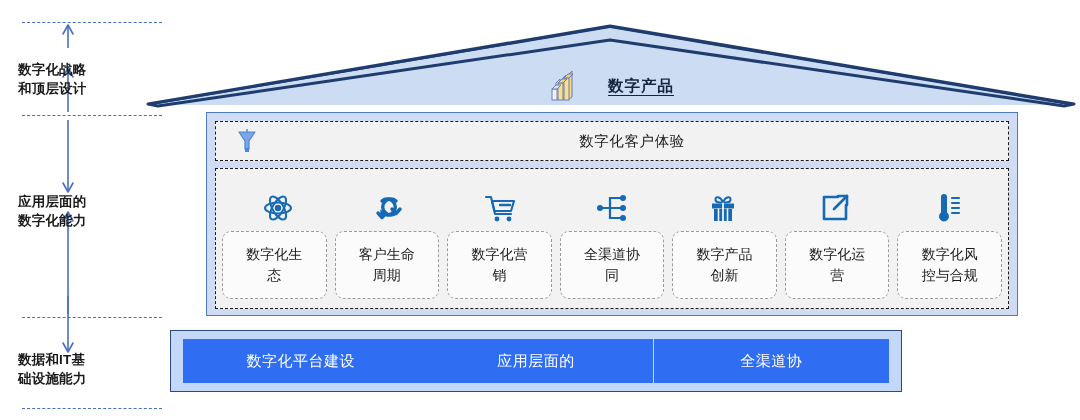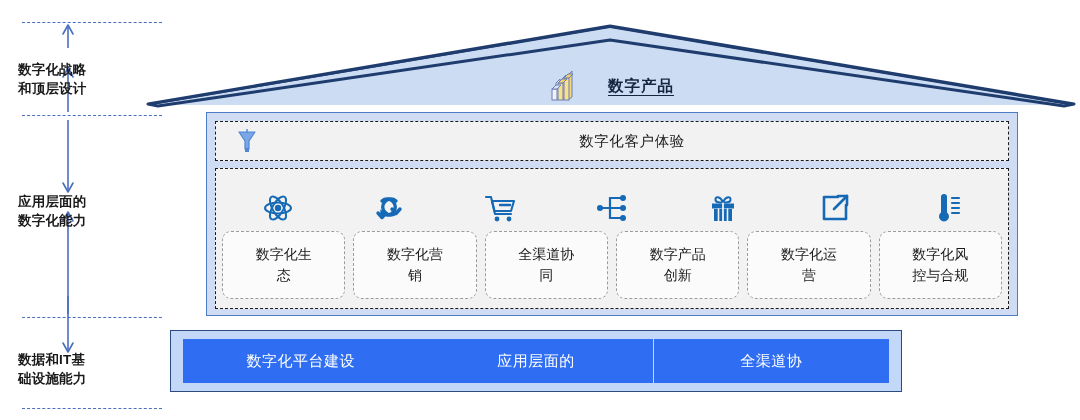--- a/index.html
+++ b/index.html
@@ -237,20 +237,26 @@
 
       <div class="card-row">
         <div class="cap-card">
           <span>
             <span>数字化生</span><br>
             <span>态</span>
           </span>
         </div>
         <div class="cap-card">
           <span>
+            <span>客户生命</span><br>
+            <span>周期</span>
+          </span>
+        </div>
+        <div class="cap-card">
+          <span>
             <span>数字化营</span><br>
             <span>销</span>
           </span>
         </div>
         <div class="cap-card">
           <span>
             <span>全渠道协</span><br>
             <span>同</span>
           </span>
         </div>

